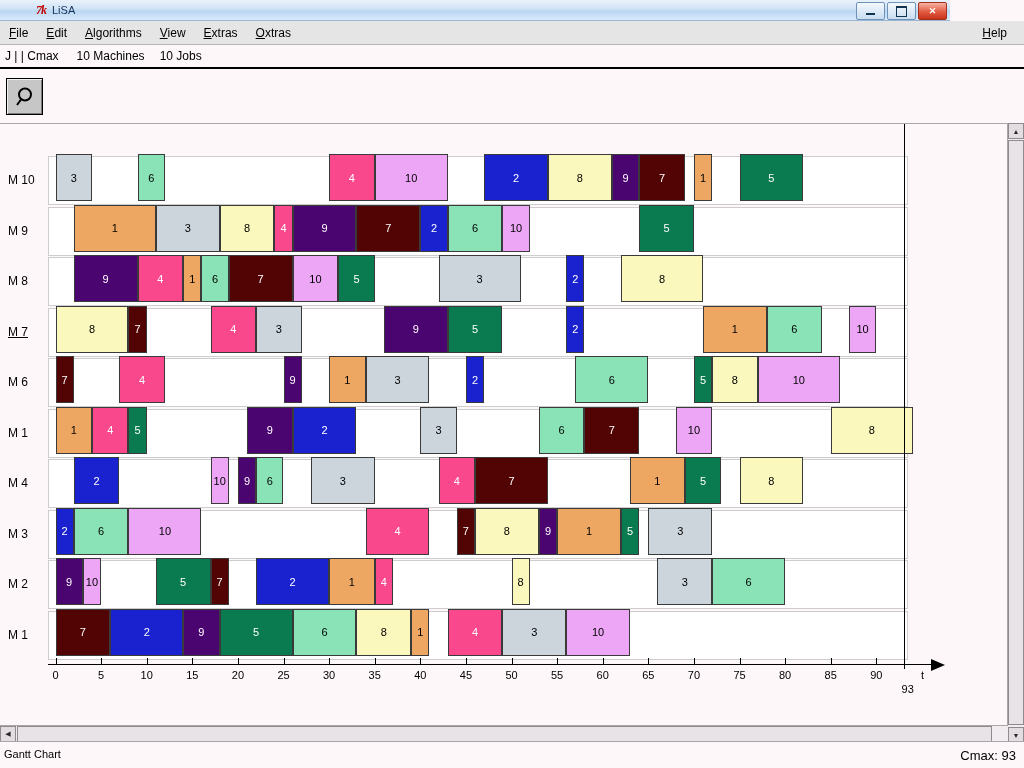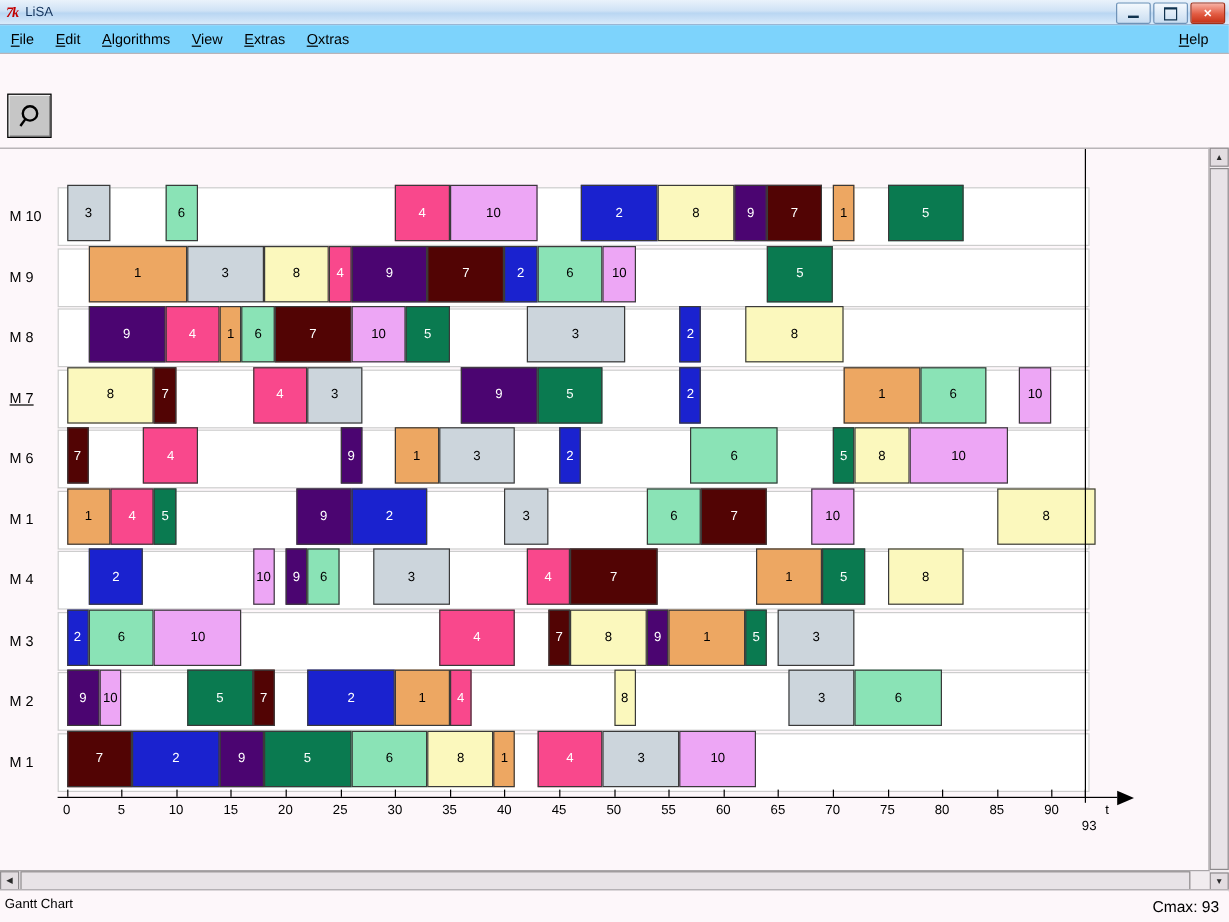--- a/index.html
+++ b/index.html
@@ -5,24 +5,24 @@
   html,body{margin:0;padding:0;}
   body{
     width:1024px;height:768px;overflow:hidden;
     font-family:"Liberation Sans", sans-serif;
     font-size:11px;color:#000;background:#fdf7fa;
   }
   #app{position:relative;width:1024px;height:768px;}
 
   
   .titlebar{
-    position:absolute;left:0;top:0;width:1024px;height:20px;
+    position:absolute;left:0;top:0;width:919px;height:20px;
     background:linear-gradient(to bottom,#eaf2fb 0%,#cfe2f5 45%,#b9d6f2 55%,#d9eafa 100%);
     border-bottom:1px solid #9ab6d4;
-    display:flex;align-items:center;
+    display:flex;align-items:center;padding-left:31px;
   }
   .titlebar .logo{
     margin-left:5px;margin-right:6px;font-size:12px;font-weight:bold;
     color:#c20000;font-family:"Liberation Serif",serif;font-style:italic;letter-spacing:-1px;
   }
   .titlebar .title{font-size:11px;color:#13335c;}
   .wbtns{position:absolute;right:3px;top:2px;display:flex;gap:2px;}
   .wbtn{
     width:27px;height:16px;border:1px solid #6f93b8;border-radius:2px;
     background:linear-gradient(to bottom,#f4f9fd,#c9ddf1);
@@ -31,21 +31,21 @@
   .wbtn.close{
     background:linear-gradient(to bottom,#f7b1a4,#e25b42 55%,#c63318);
     border-color:#a33018;color:#fff;font-weight:bold;
   }
   .wbtn .glyph-min{display:block;width:9px;height:2px;background:#11334f;margin-top:6px;}
   .wbtn .glyph-rest{display:block;width:9px;height:8px;border:1px solid #11334f;border-top-width:2px;}
 
   
   .menubar{
     position:absolute;left:0;top:21px;width:1024px;height:23px;
-    background:#7dd3fc;border-bottom:1px solid #b9b4b8;
+    background:#e5e5e5;border-bottom:1px solid #b9b4b8;
     display:flex;align-items:center;
   }
   .menu-item{padding:2px 9px;font-size:12px;color:#000;cursor:default;}
   .menu-item u{text-decoration:underline;}
   .menubar .help{position:absolute;right:8px;}
 
   
   .probbar{
     position:absolute;left:0;top:45px;width:1024px;height:22px;
     background:#fdf7fa;display:flex;align-items:center;
@@ -146,20 +146,25 @@
   <div class="menubar">
     <div class="menu-item"><u>F</u><span></span><span>ile</span></div>
     <div class="menu-item"><u>E</u><span>dit</span></div>
     <div class="menu-item"><u>A</u><span>lgorithms</span></div>
     <div class="menu-item"><u>V</u><span>iew</span></div>
     <div class="menu-item"><u>E</u><span>xtras</span></div>
     <div class="menu-item"><u>O</u><span>xtras</span></div>
     <div class="menu-item help"><u>H</u><span>elp</span></div>
   </div>
 
+  <div class="probbar">
+    <span class="ptxt">J | | Cmax</span>
+    <span class="pmach">10 Machines</span>
+    <span class="pjobs">10 Jobs</span>
+  </div>
 
   <div class="rulerrow">
     <div id="ruler-ticks">
         <span class="ruler-tick" style="left: 55.5px;">0</span>
         <span class="ruler-tick" style="left: 101.1px;">5</span>
         <span class="ruler-tick" style="left: 146.7px;">10</span>
         <span class="ruler-tick" style="left: 192.3px;">15</span>
         <span class="ruler-tick" style="left: 237.9px;">20</span>
         <span class="ruler-tick" style="left: 283.5px;">25</span>
         <span class="ruler-tick" style="left: 329.1px;">30</span>

